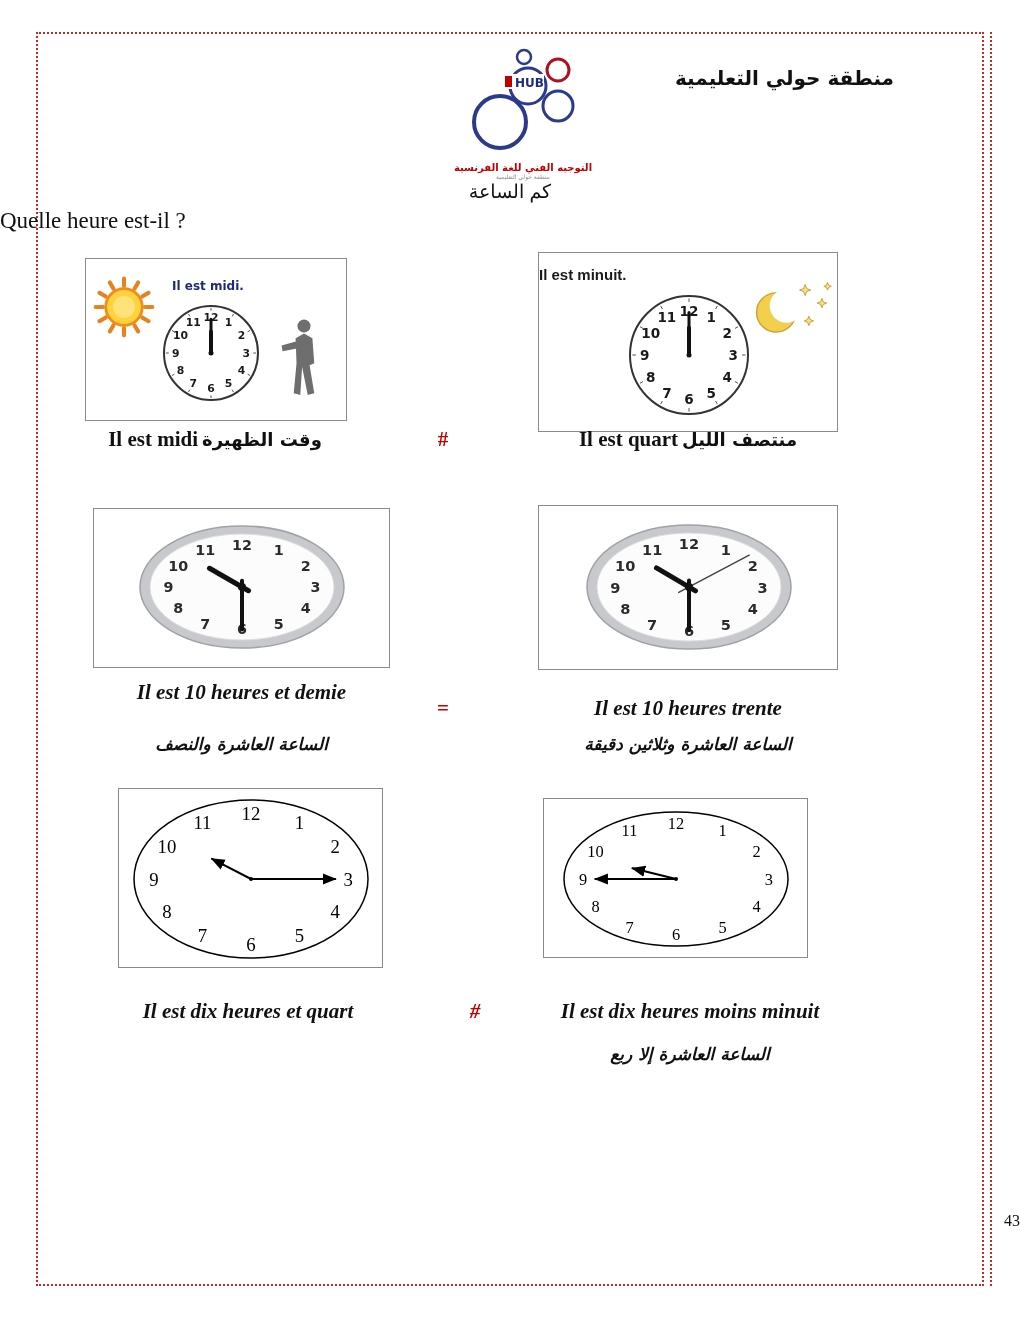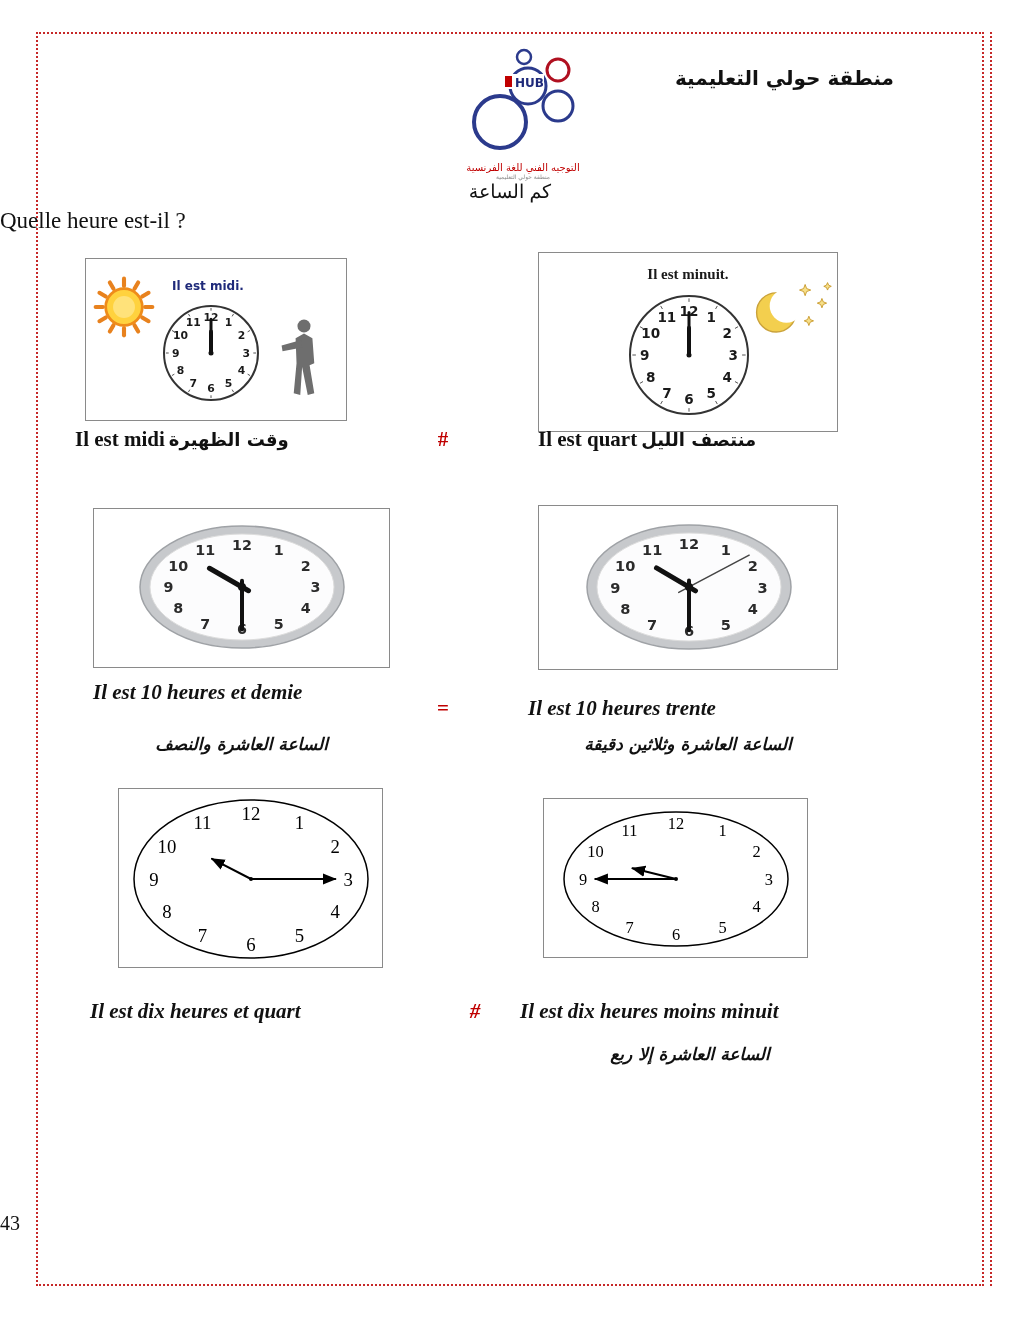--- a/index.html
+++ b/index.html
@@ -6,21 +6,21 @@
   html,body{background:#fff}
   .page{position:relative;width:1020px;height:1320px;background:#fff;overflow:hidden;
         font-family:"Liberation Serif",serif;color:#111;margin:0 auto}
   .page-border{position:absolute;left:36px;top:32px;width:948px;height:1254px;
                border:2px dotted #c62828;pointer-events:none}
   .page-border-extra{position:absolute;left:990px;top:32px;width:0;height:1254px;
                border-left:2px dotted #c62828;pointer-events:none}
 
   
   .logo{position:absolute;left:448px;top:44px;width:150px;text-align:center}
-  .logo-caption{margin-top:2px;font-family:"DejaVu Sans",sans-serif;font-weight:normal;
+  .logo-caption{margin-top:2px;font-family:"DejaVu Sans",sans-serif;font-weight:bold;
                 font-size:10px;color:#c00000;direction:rtl;white-space:nowrap}
   .logo-subcaption{font-family:"DejaVu Sans",sans-serif;font-size:6px;color:#8a8a8a;direction:rtl}
   .header-ar{position:absolute;top:66px;right:126px;font-family:"DejaVu Sans",sans-serif;
              font-weight:bold;font-size:20px;direction:rtl}
 
   .title-ar{position:absolute;top:180px;left:0;width:100%;text-align:center;
             font-family:Liberation Sans, sans-serif;font-size:19px}
   .title-fr{position:absolute;top:208px;left:0;width:100%;text-align:left;font-size:23px}
 
   
@@ -35,54 +35,54 @@
   .clock{position:absolute}
   #clock-midi{left:75px;top:44px;width:100px;height:100px}
   #clock-minuit{left:88px;top:40px;width:124px;height:124px}
   #clock-wall-left{left:43px;top:14px;width:210px;height:128px}
   #clock-wall-right{left:45px;top:16px;width:210px;height:130px}
   #clock-drawn-left{left:12px;top:8px;width:240px;height:164px}
   #clock-drawn-right{left:17px;top:10px;width:230px;height:140px}
 
   .box-label{position:absolute;font-weight:bold}
   #label-midi{left:86px;top:20px;font-size:12px;color:#1f2a7a;font-family:"DejaVu Sans",sans-serif}
-  #label-minuit{left:0;top:13px;width:100%;text-align:center;font-size:15px;color:#1a1a1a;
-                font-family:Liberation Serif, serif}
+  #label-minuit{left:0;top:13px;width:100%;font-size:15px;color:#1a1a1a;
+                font-family:Liberation Sans, sans-serif}
 
   .deco{position:absolute}
   #sun{left:6px;top:16px}
   #person{right:14px;top:56px}
   #moon{left:212px;top:24px}
 
   
-  .cap{position:absolute;font-weight:bold;white-space:nowrap}
+  .cap{position:absolute;text-align:center;font-weight:bold;white-space:nowrap}
   .cap .fr{font-size:21px;font-family:"Liberation Serif",serif}
   .cap .ar{font-size:18px;font-family:"DejaVu Sans",sans-serif}
   .cap.it .fr{font-style:italic}
   .sep{position:absolute;text-align:center;color:#c00000;font-weight:bold;font-size:21px}
   .arcap{position:absolute;text-align:center;font-family:"DejaVu Sans",sans-serif;
          font-weight:bold;font-style:italic;font-size:17px;direction:rtl}
 
   #cap1-left{left:75px;top:427px;width:280px}
   #sep1{left:418px;top:427px;width:50px}
   #cap1-right{left:538px;top:427px;width:300px}
 
   #cap2-left{left:93px;top:680px;width:297px}
   #sep2{left:418px;top:696px;width:50px}
   #cap2-right{left:528px;top:696px;width:320px}
   #ar2-left{left:93px;top:734px;width:297px}
   #ar2-right{left:528px;top:734px;width:320px}
 
-  #cap3-left{left:90px;top:999px;width:300px}
+  #cap3-left{left:98px;top:999px;width:300px}
   #sep3{left:450px;top:999px;width:50px;font-style:italic}
   #cap3-right{left:520px;top:999px;width:340px}
   #ar3-left{left:98px;top:1044px;width:300px}
   #ar3-right{left:520px;top:1044px;width:340px}
 
-  .pagenum{position:absolute;top:1212px;left:0;width:100%;text-align:left;font-size:20px}
+  .pagenum{position:absolute;top:1212px;left:0;width:100%;text-align:right;font-size:16px}
 </style>
 </head>
 <body>
 
 <div class="page">
   <div class="page-border"></div>
   <div class="page-border-extra"></div>
 
   <div class="logo">
     <svg viewBox="0 0 150 112" width="150" height="112">

